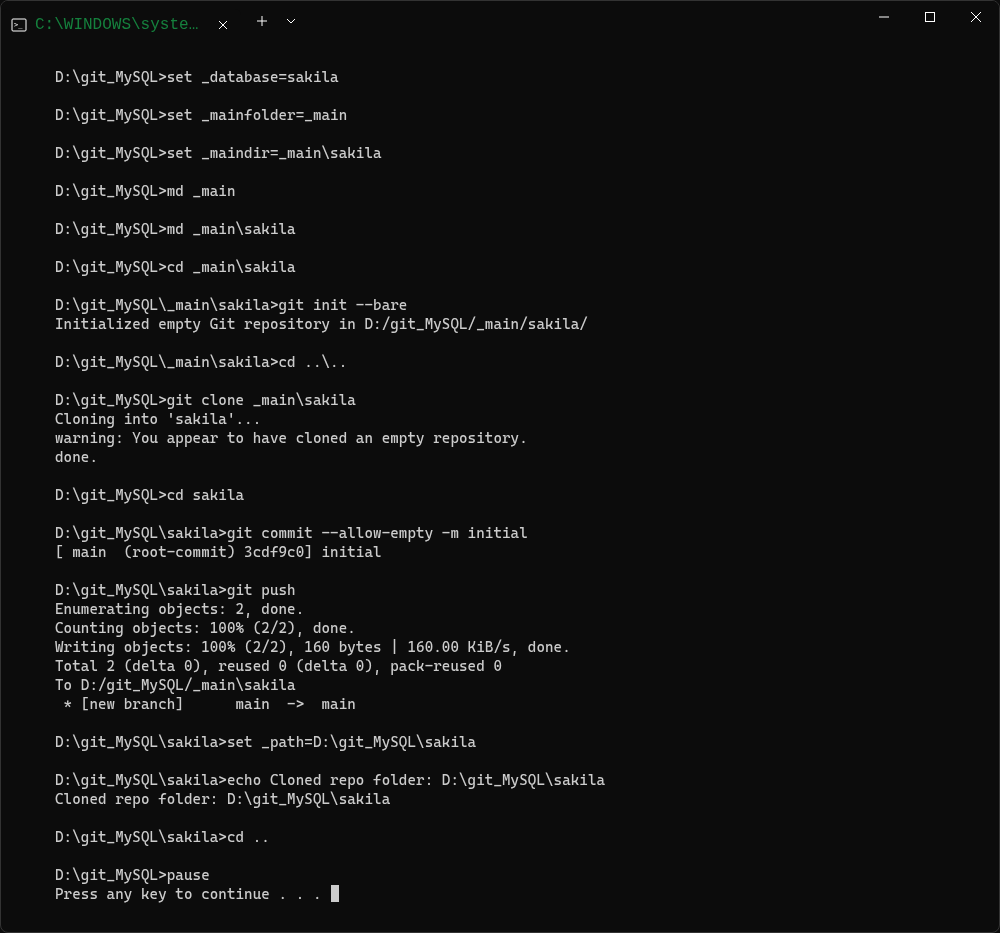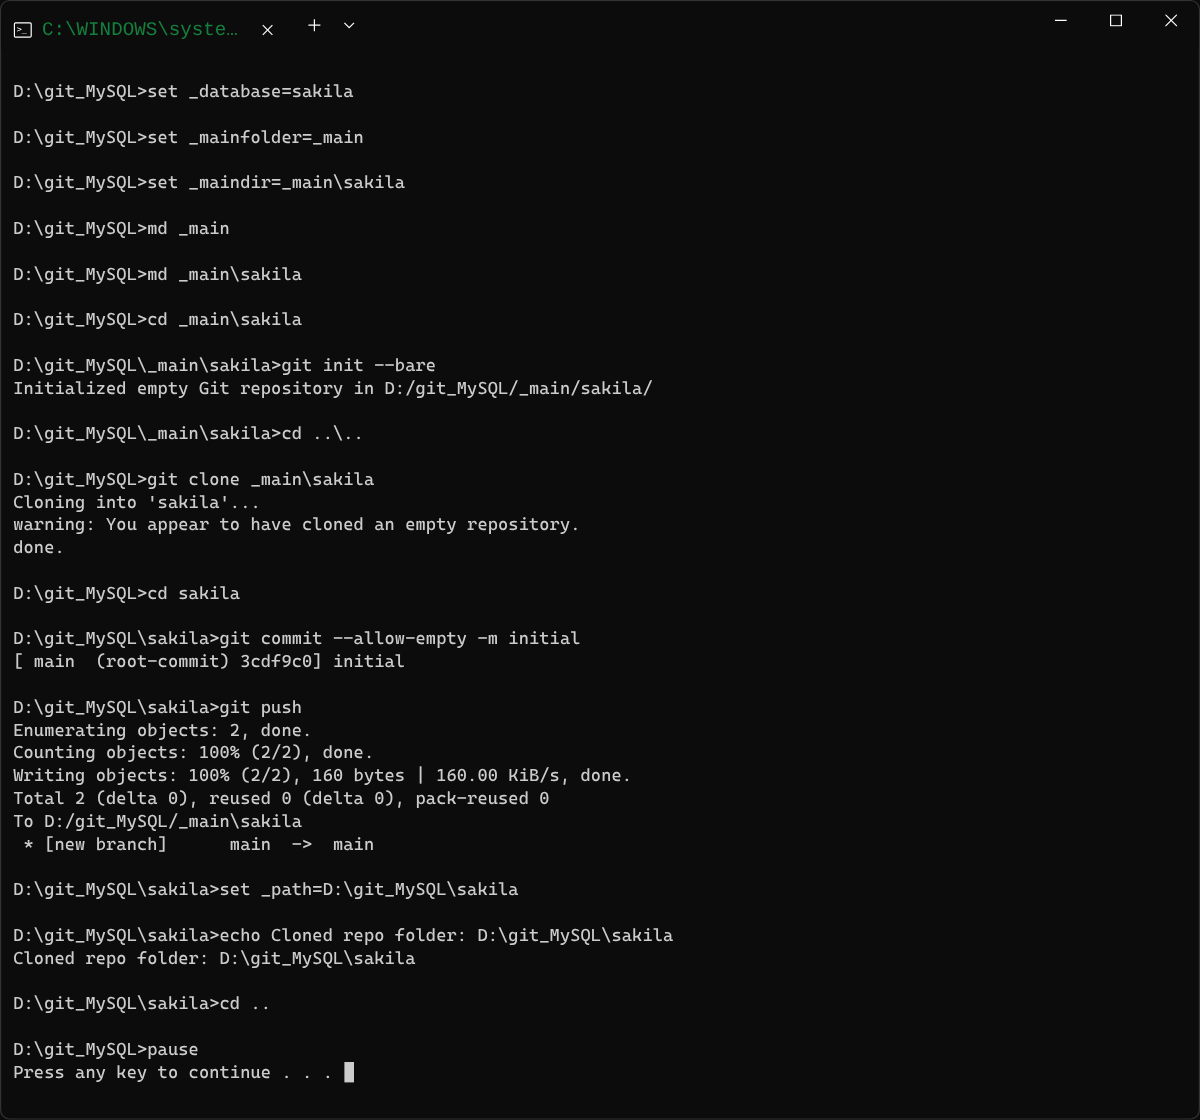--- a/index.html
+++ b/index.html
@@ -112,20 +112,21 @@
       padding: 8px 10px;
       color: #cccccc;
       font-size: 14.5px;
       line-height: 19px;
       font-family: Consolas, 'Cascadia Mono', monospace;
       white-space: pre;
       letter-spacing: 0.1px;
     }
     .terminal-line {
       min-height: 19px;
+      margin-left: 44px;
     }
     .cursor {
       display: inline-block;
       width: 8px;
       height: 17px;
       background: #cccccc;
       vertical-align: text-bottom;
       margin-left: 1px;
     }
   </style>

